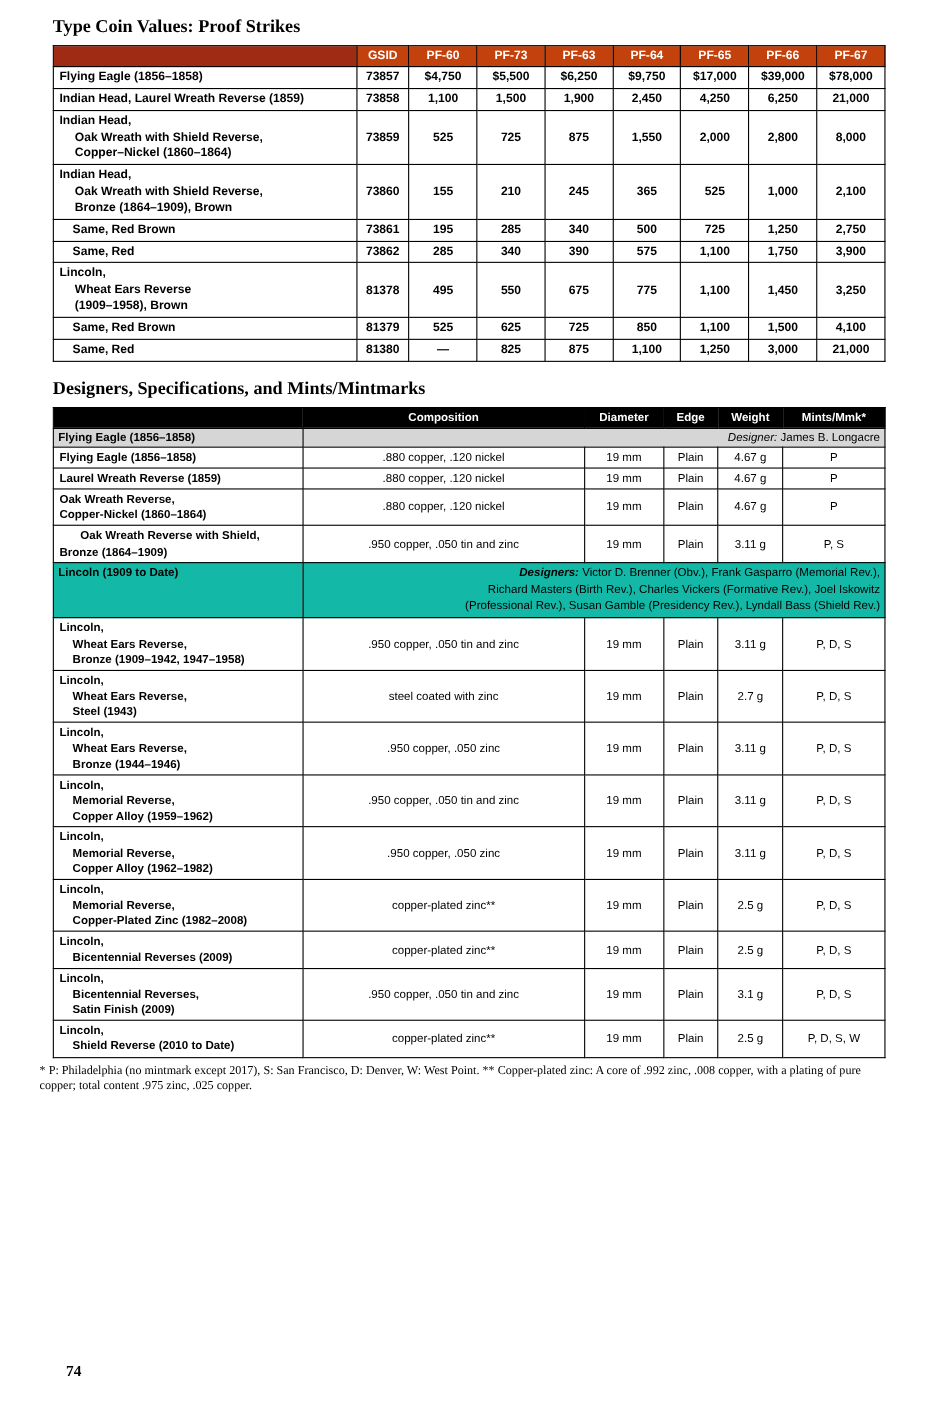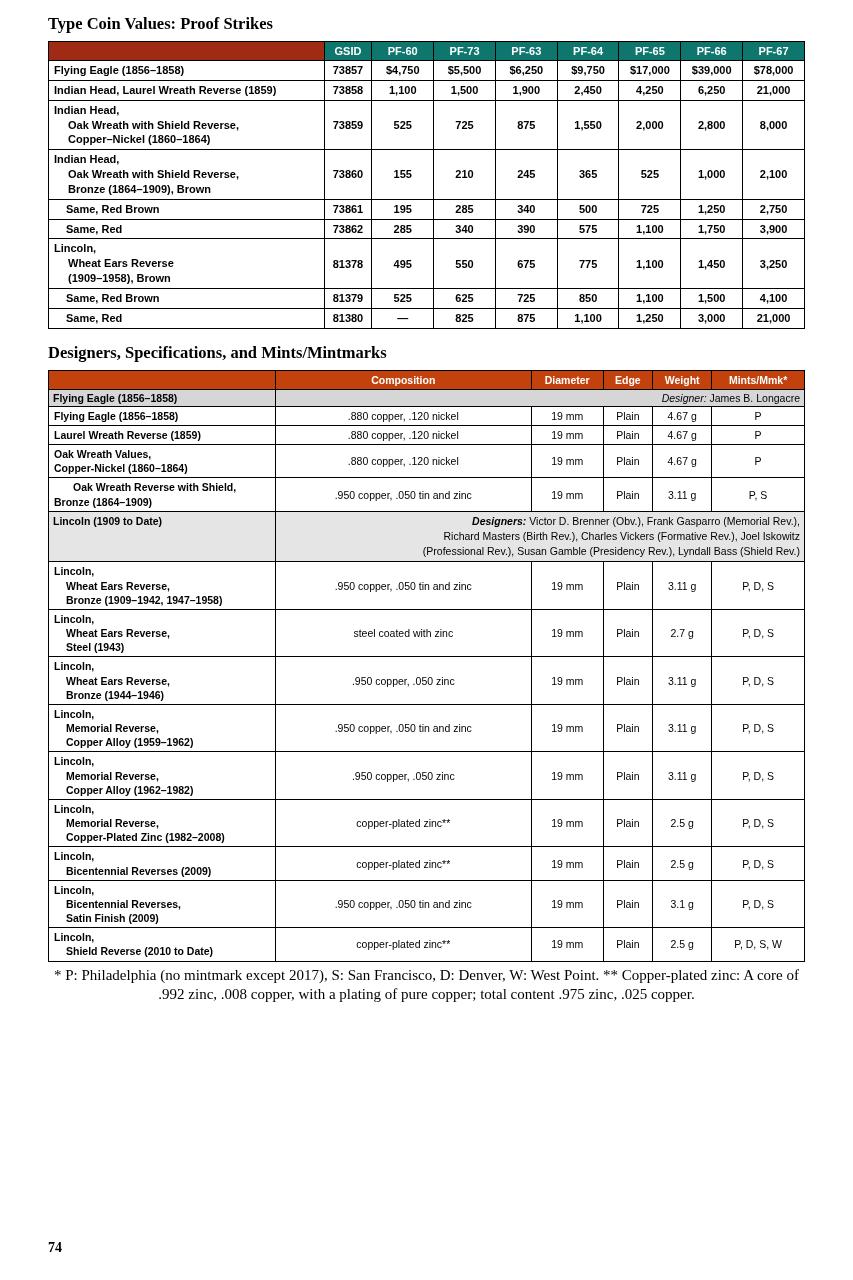--- a/index.html
+++ b/index.html
@@ -57,21 +57,21 @@
     margin: 0 48px;
     width: 757px;
     font-size: 11px;
   }
   table td, table th {
     border: 1px solid #000;
     padding: 2px 4px;
     vertical-align: middle;
   }
   .thead th {
-    background: #0f766e;
+    background: #c2410c;
     color: #fff;
     font-size: 11px;
     font-weight: bold;
     text-align: center;
     padding: 3px 4px;
     border: 1px solid #000;
   }
   .thead th.blank {
     background: #A02B14;
     border: 1px solid #000;
@@ -83,21 +83,21 @@
     line-height: 1.35;
     padding-left: 5px;
   }
   .name-cell .ind1 { display:block; padding-left: 14px; }
   .num { text-align: center; font-weight: bold; font-size: 11px; }
   .gsid { text-align: center; font-weight: bold; font-size: 11px; }
 
   
   .t2 td, .t2 th { font-size: 10.5px; }
   .t2 .hdr th {
-    background: #c2410c; color: #fff; font-weight: bold; text-align: center;
+    background: #000000; color: #fff; font-weight: bold; text-align: center;
     font-size: 10.5px; padding: 3px 4px;
   }
   .t2 .grp td {
     background: #D6D6D6;
     font-weight: bold;
     font-size: 10.5px;
   }
   .t2 .grp .designer {
     text-align: right;
     font-weight: normal;
@@ -106,39 +106,38 @@
   .t2 .grp .designer i { font-style: italic; }
   .t2 .lead {
     text-align: left;
     font-weight: bold;
     line-height: 1.35;
     padding-left: 5px;
   }
   .t2 .lead .ind1 { display:block; padding-left: 12px; }
   .t2 .ctr { text-align: center; }
   .t2 .lincolnblock td {
-    background: #e5e5e5;
+    background: #14b8a6;
     font-size: 10.5px;
     line-height: 1.45;
   }
   .t2 .lincolnblock .lbl { font-weight: bold; vertical-align: top; }
   .t2 .lincolnblock .desc { text-align: right; }
   .t2 .lincolnblock .desc i { font-style: italic; font-weight: bold; }
 
   .footnote {
-    margin: 4px 48px 0 48px;
+    margin: 4px 48px 0 36px;
     width: 757px;
     font-family: "Liberation Serif", serif;
-    font-size: 15px;
+    font-size: 11px;
     line-height: 1.3;
-    text-align: center;
   }
   .page-number {
     position: absolute;
-    left: 48px;
+    left: 60px;
     bottom: 38px;
     font-family: "Liberation Serif", serif;
     font-weight: bold;
     font-size: 14px;
   }
 </style>
 </head>
 <body>
 
 <div class="page">
@@ -320,21 +319,21 @@
             <span style="display: block;">Laurel Wreath Reverse (1859)</span>
           </td>
           <td class="ctr">.880 copper, .120 nickel</td>
           <td class="ctr">19 mm</td>
           <td class="ctr">Plain</td>
           <td class="ctr">4.67 g</td>
           <td class="ctr">P</td>
         </tr>
         <tr>
           <td class="lead">
-            <span style="display: block;">Oak Wreath Values,</span>
+            <span style="display: block;">Oak Wreath Reverse,</span>
             <span style="display: block;">Copper-Nickel (1860–1864)</span>
           </td>
           <td class="ctr">.880 copper, .120 nickel</td>
           <td class="ctr">19 mm</td>
           <td class="ctr">Plain</td>
           <td class="ctr">4.67 g</td>
           <td class="ctr">P</td>
         </tr>
         <tr>
           <td class="lead">

